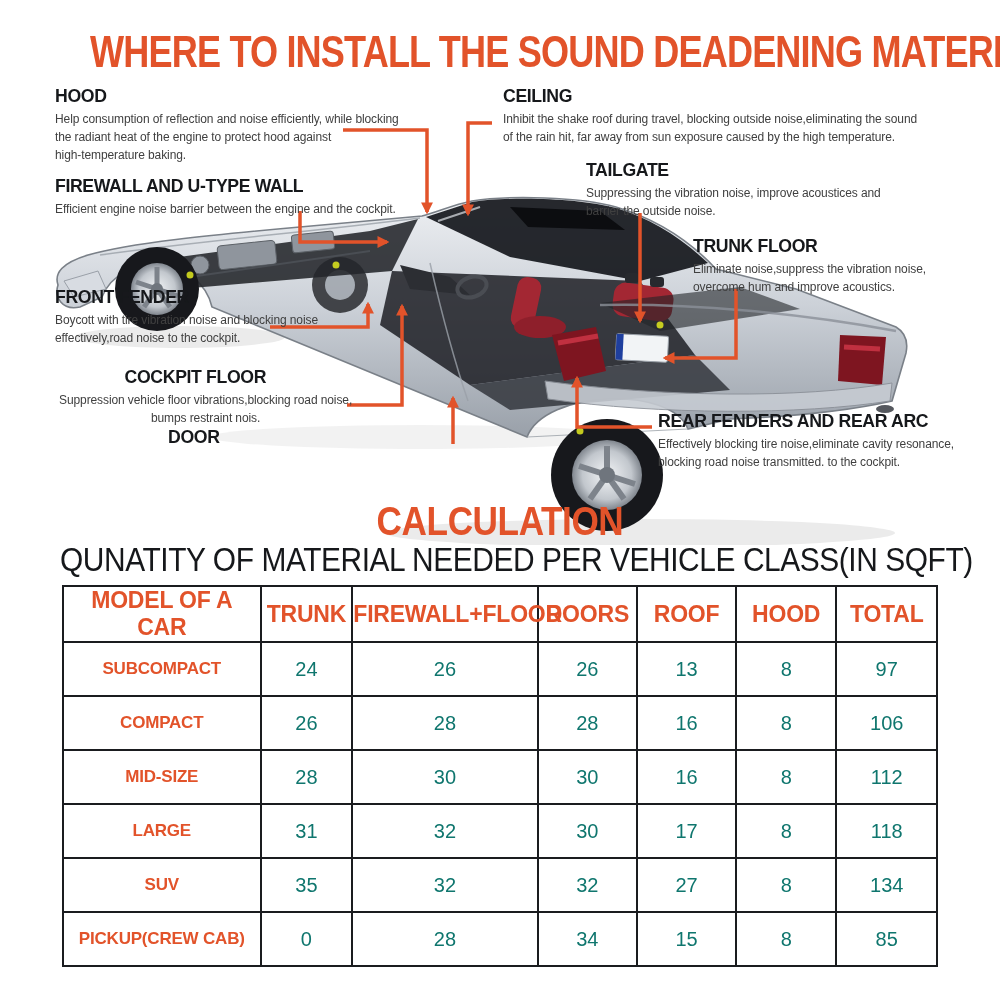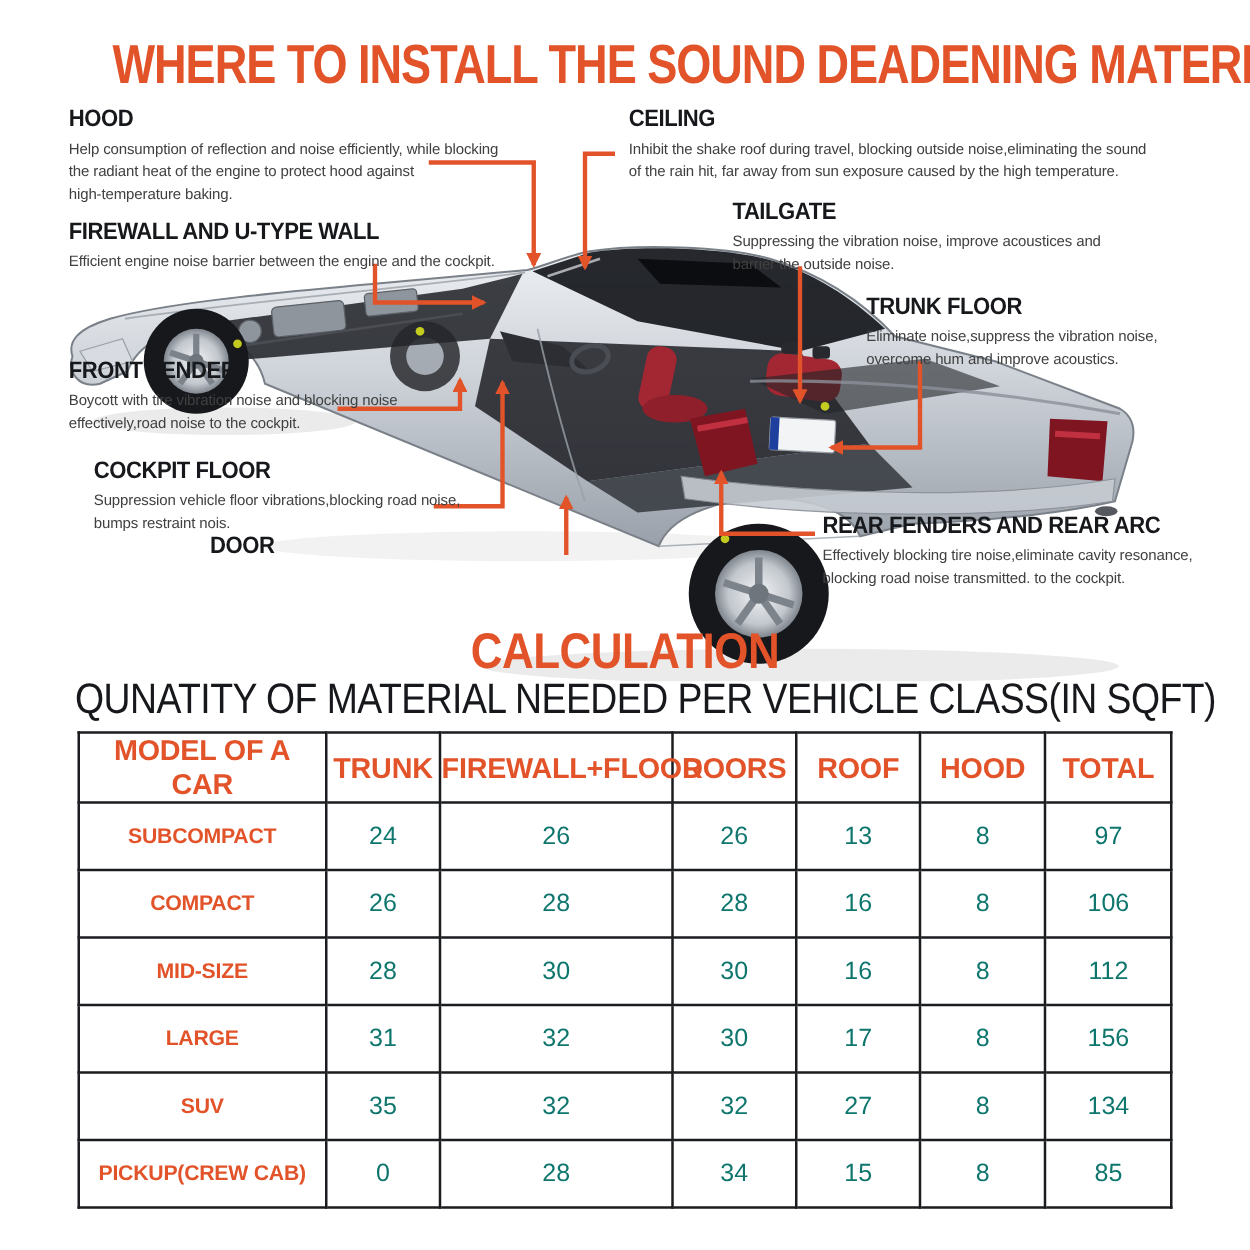--- a/index.html
+++ b/index.html
@@ -191,21 +191,21 @@
   <div class="callout" style="left:693px;top:236px;">
     <div class="co-h">TRUNK FLOOR</div>
     <div class="co-b">Eliminate noise,suppress the vibration noise,
 overcome hum and improve acoustics.</div>
   </div>
   <div class="callout" style="left:55px;top:287px;">
     <div class="co-h">FRONT FENDER</div>
     <div class="co-b">Boycott with tire vibration noise and blocking noise
 effectively,road noise to the cockpit.</div>
   </div>
-  <div class="callout" style="left:75px;top:367px;">
+  <div class="callout" style="left:59px;top:367px;text-align:center;">
     <div class="co-h">COCKPIT FLOOR</div>
     <div class="co-b">Suppression vehicle floor vibrations,blocking road noise,
 bumps restraint nois.</div>
   </div>
   <div class="callout" style="left:168px;top:427px;">
     <div class="co-h">DOOR</div>
   </div>
   <div class="callout" style="left:658px;top:411px;">
     <div class="co-h">REAR FENDERS AND REAR ARC</div>
     <div class="co-b">Effectively blocking tire noise,eliminate cavity resonance,
@@ -264,21 +264,21 @@
         <td>8</td>
         <td>112</td>
       </tr>
       <tr>
         <td class="model">LARGE</td>
         <td>31</td>
         <td>32</td>
         <td>30</td>
         <td>17</td>
         <td>8</td>
-        <td>156</td>
+        <td>118</td>
       </tr>
       <tr>
         <td class="model">SUV</td>
         <td>35</td>
         <td>32</td>
         <td>32</td>
         <td>27</td>
         <td>8</td>
         <td>134</td>
       </tr>

